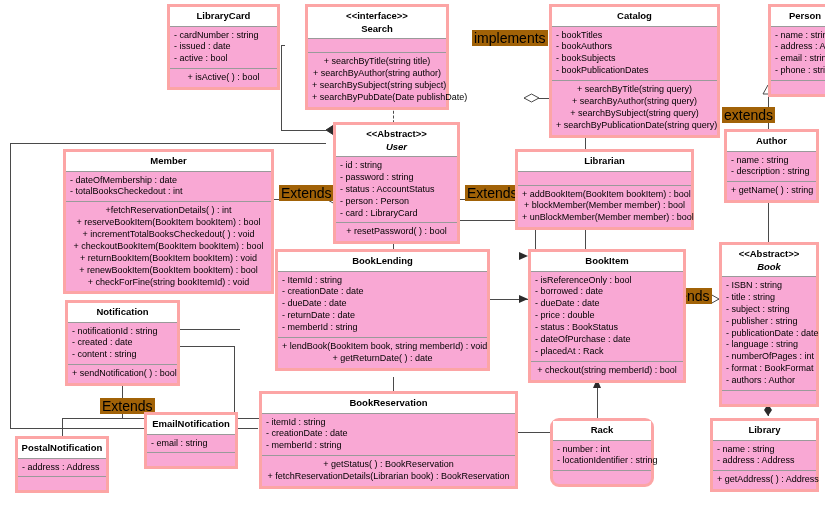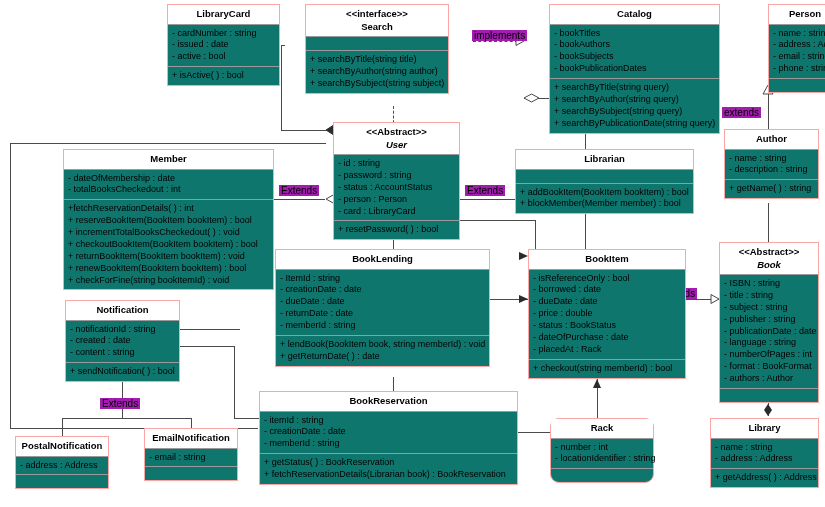--- a/index.html
+++ b/index.html
@@ -13,22 +13,22 @@
     width: 825px;
     height: 507px;
     background: #ffffff;
     font-family: "Liberation Sans", sans-serif;
     overflow: hidden;
   }
   
   .uml {
     position: absolute;
     box-sizing: border-box;
-    border: 1px solid #fca5a5;
-    background: #0f766e;
+    border: 3px solid #fca5a5;
+    background: #f9a8d4;
     font-size: 9px;
     line-height: 1.32;
     color: #000000;
     z-index: 5;
   }
   .uml .hdr {
     text-align: center;
     font-weight: bold;
     padding: 3px 3px 3px 3px;
     border-bottom: 1px solid #9a9a9a;
@@ -45,20 +45,21 @@
     font-style: italic;
     font-weight: bold;
   }
   .uml .sect {
     padding: 3px 4px;
     border-bottom: 1px solid #9a9a9a;
     min-height: 7px;
   }
   .uml .sect.last {
     border-bottom: none;
+    text-align: center;
   }
   .uml .row {
     white-space: nowrap;
     overflow: visible;
   }
   .uml .sect.empty {
     height: 11px;
     padding: 1px 4px;
   }
 
@@ -78,23 +79,23 @@
   }
   .dash-h {
     position: absolute;
     height: 0;
     border-top: 1px dashed #4a4a4a;
     z-index: 2;
   }
   .lbl {
     position: absolute;
     font-family: "Liberation Sans", sans-serif;
-    font-size: 10px;
+    font-size: 14px;
     color: #000000;
-    background: #a21caf;
+    background: #a16207;
     padding: 0 2px;
     white-space: nowrap;
     z-index: 4;
   }
   svg.ovl {
     position: absolute;
     left: 0; top: 0;
     width: 825px;
     height: 507px;
     z-index: 3;
@@ -208,20 +209,21 @@
   <div class="uml" style="left:305px; top:4px; width:144px;">
     <div class="hdr">
       <span class="stereo">&lt;&lt;interface&gt;&gt;</span>
       <span class="nm">Search</span>
     </div>
     <div class="sect empty"></div>
     <div class="sect last">
       <div class="row">+ searchByTitle(string title)</div>
       <div class="row">+ searchByAuthor(string author)</div>
       <div class="row">+ searchBySubject(string subject)</div>
+      <div class="row">+ searchByPubDate(Date publishDate)</div>
     </div>
   </div>
 
   <div class="uml" style="left:521px; top:4px; width:171px;margin-left:28px;">
     <div class="hdr">
       <span class="nm">Catalog</span>
     </div>
     <div class="sect">
       <div class="row">- bookTitles</div>
       <div class="row">- bookAuthors</div>
@@ -299,20 +301,21 @@
   </div>
 
   <div class="uml" style="left:515px; top:149px; width:179px;">
     <div class="hdr">
       <span class="nm">Librarian</span>
     </div>
     <div class="sect empty"></div>
     <div class="sect last">
       <div class="row">+ addBookItem(BookItem bookItem) : bool</div>
       <div class="row">+ blockMember(Member member) : bool</div>
+      <div class="row">+ unBlockMember(Member member)  : bool</div>
     </div>
   </div>
 
   <div class="uml" style="left:719px; top:242px; width:100px;">
     <div class="hdr">
       <span class="stereo">&lt;&lt;Abstract&gt;&gt;</span>
       <span class="nm-italic">Book</span>
     </div>
     <div class="sect">
       <div class="row">- ISBN : string</div>
@@ -380,21 +383,21 @@
   <div class="uml" style="left:15px; top:436px; width:94px;">
     <div class="hdr">
       <span class="nm">PostalNotification</span>
     </div>
     <div class="sect">
       <div class="row">- address : Address</div>
     </div>
     <div class="sect last empty"></div>
   </div>
 
-  <div class="uml" style="left:144px; top:428px; width:94px;">
+  <div class="uml" style="left:144px; top:412px; width:94px;">
     <div class="hdr">
       <span class="nm">EmailNotification</span>
     </div>
     <div class="sect">
       <div class="row">- email : string</div>
     </div>
     <div class="sect last empty"></div>
   </div>
 
   <div class="uml" style="left:259px; top:391px; width:259px;">

